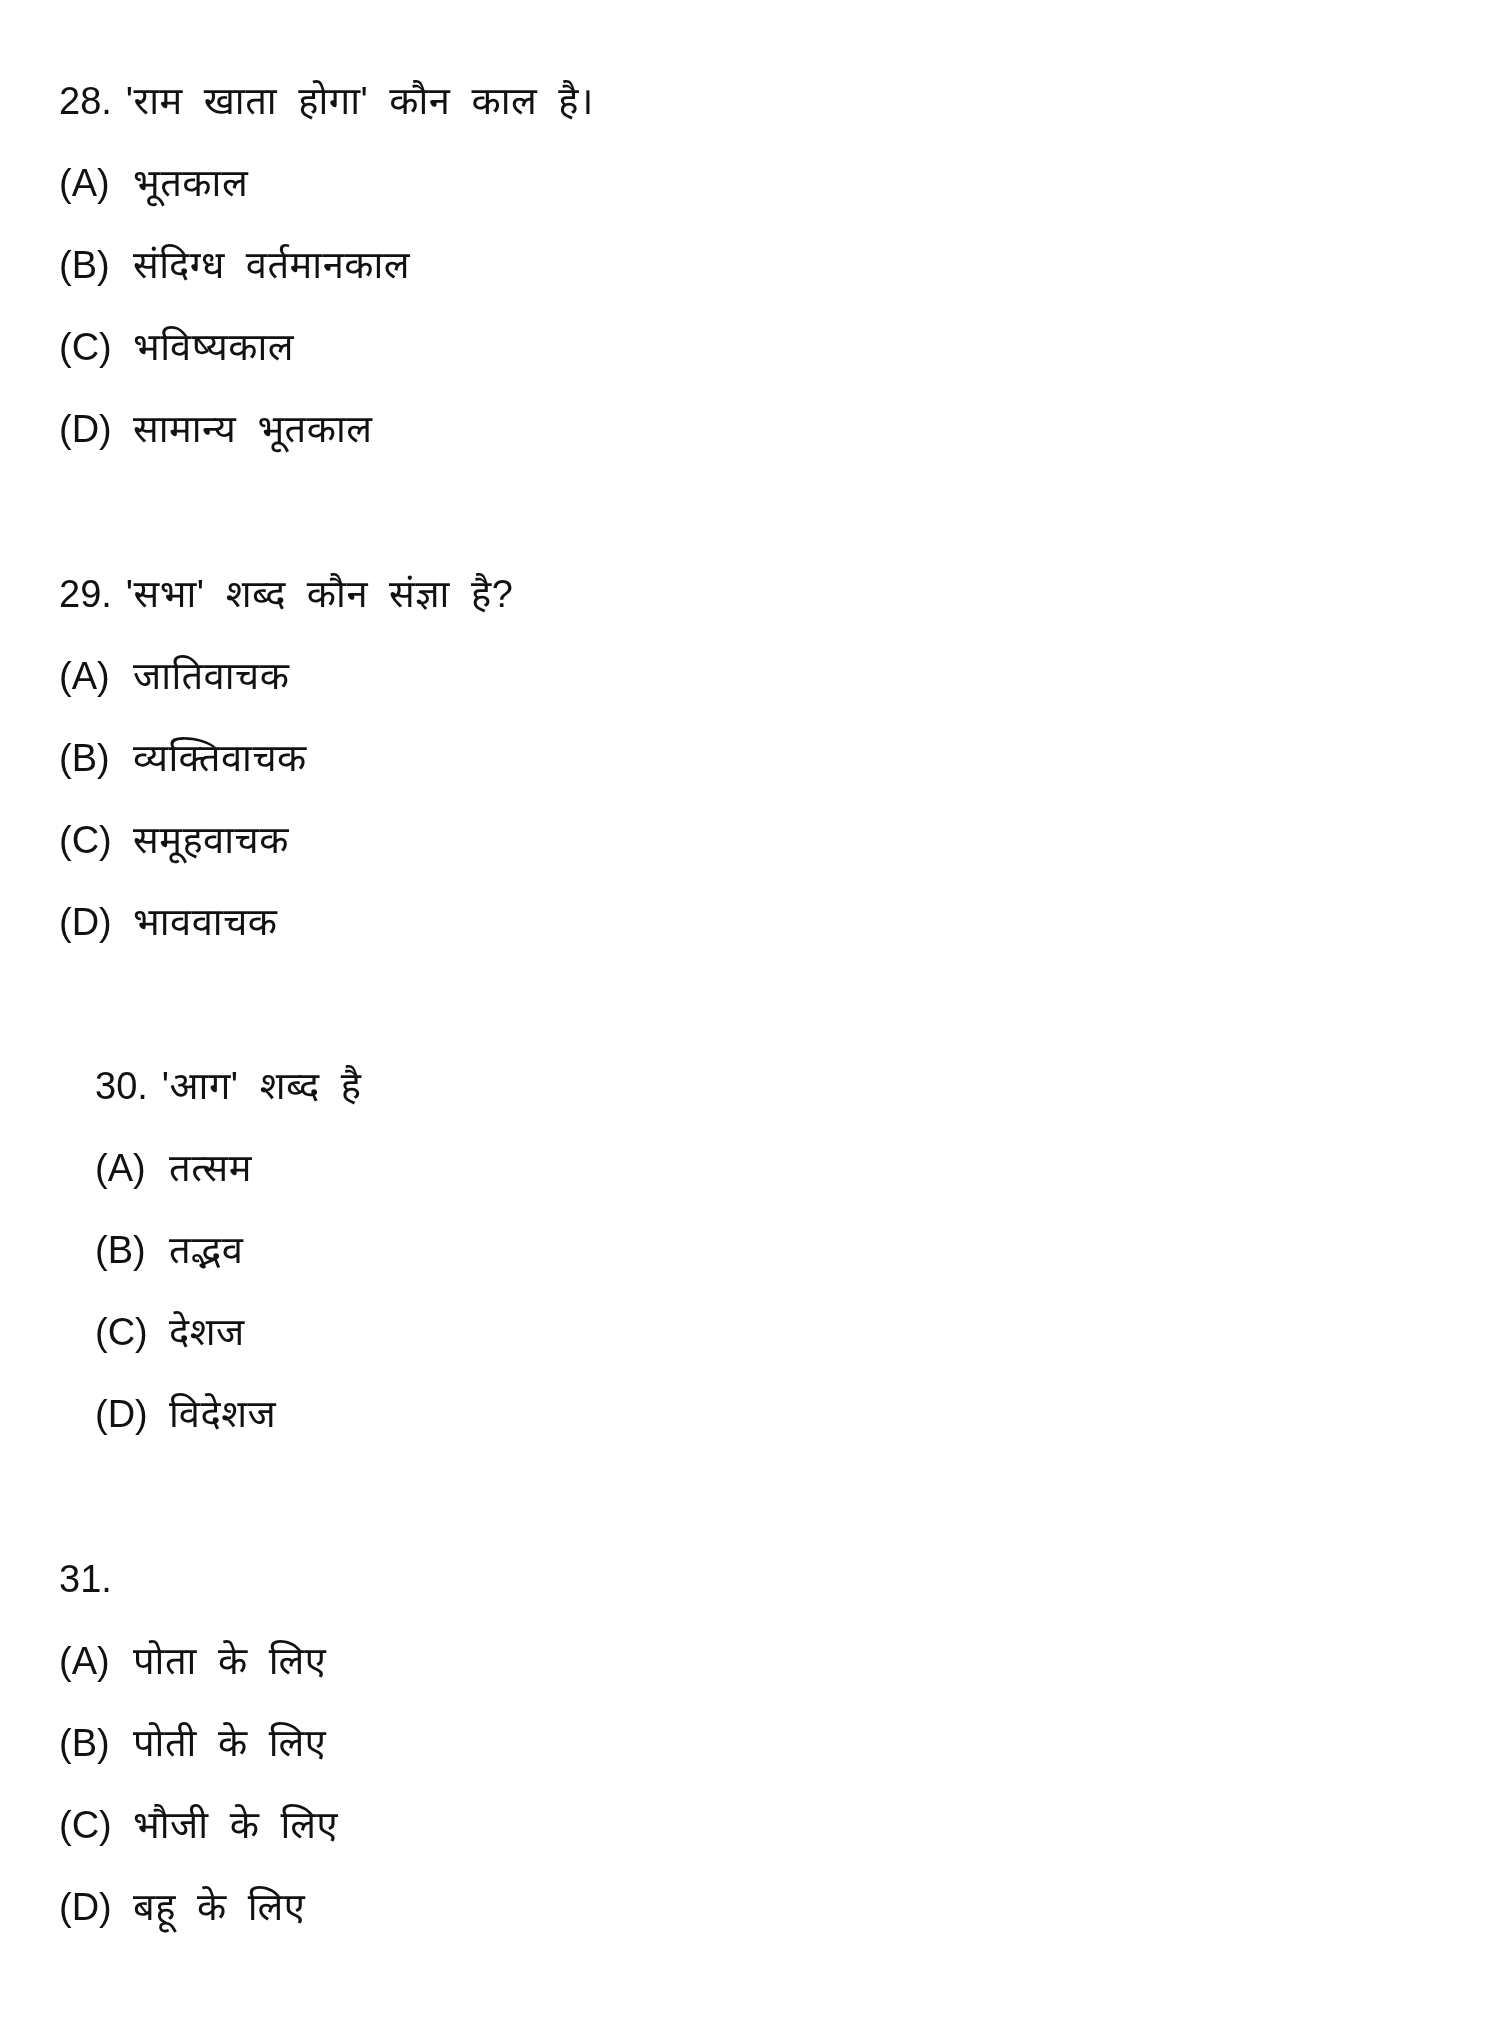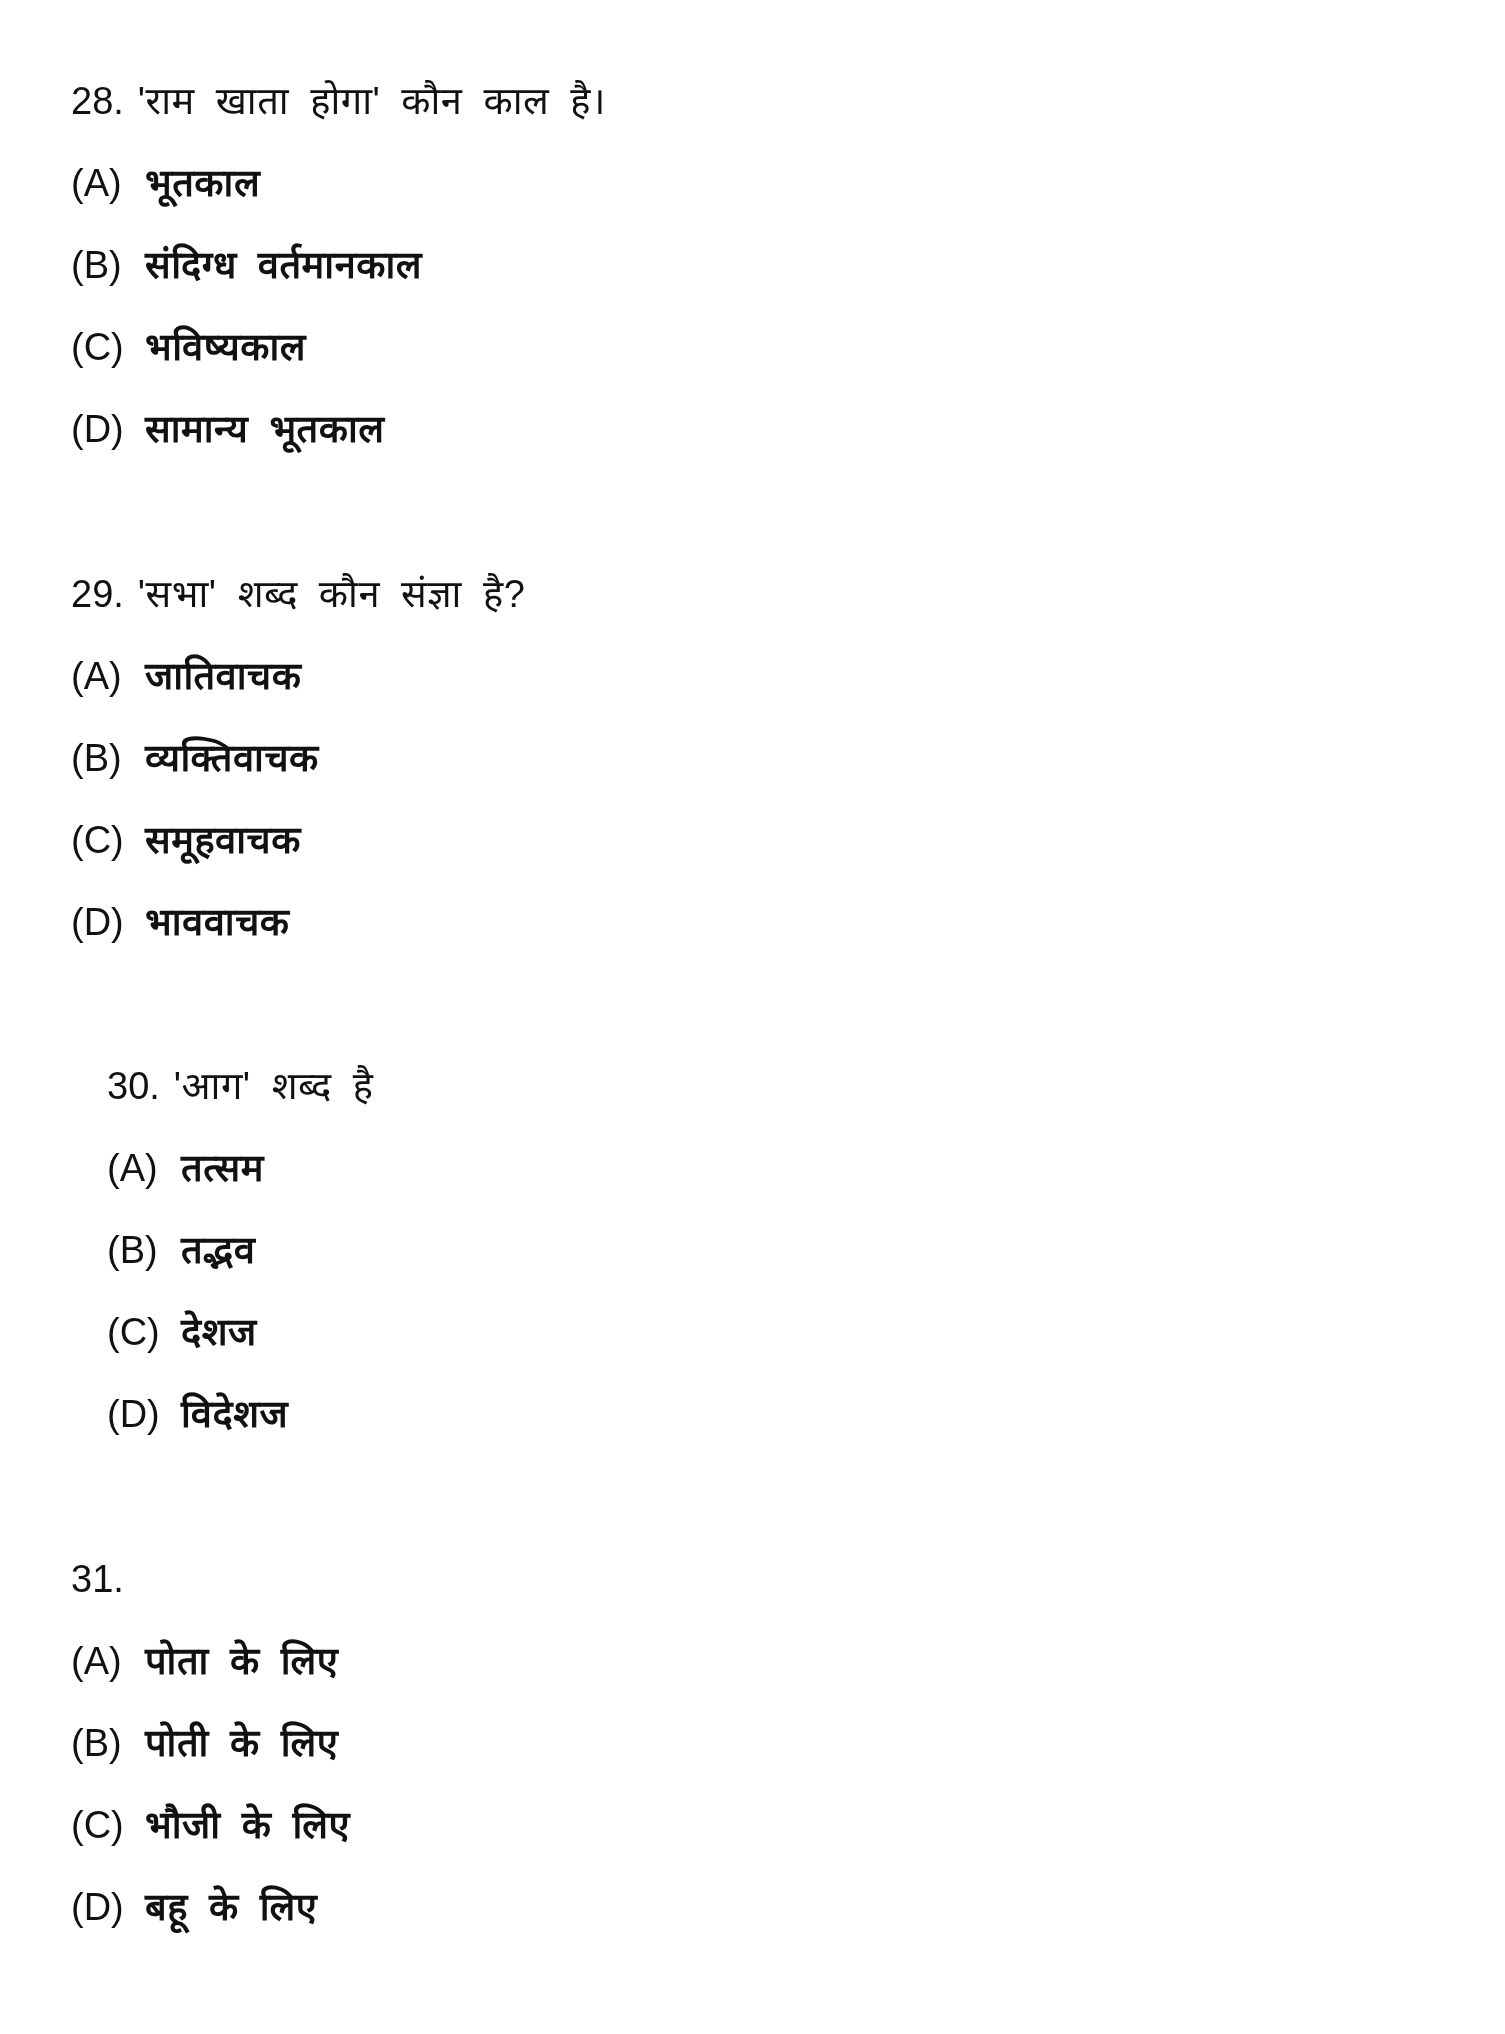--- a/index.html
+++ b/index.html
@@ -10,21 +10,21 @@
   body {
     width: 1505px;
     height: 2034px;
     position: relative;
     overflow: hidden;
     font-family: "Liberation Sans", "DejaVu Sans", sans-serif;
     color: #111111;
   }
   .page {
     position: absolute;
-    left: 15px;
+    left: 3px;
     top: 0;
     width: 1454px;
     height: 2034px;
   }
   .question-block {
     position: absolute;
     left: 56px;
     width: 1400px;
   }
   .line {
@@ -43,21 +43,20 @@
     word-spacing: 10px;
     letter-spacing: 0.5px;
   }
   .opt-label {
     display: inline-block;
     width: 74px;
   }
   .opt-text {
     word-spacing: 10px;
     letter-spacing: 0.5px;
-    font-weight: bold;
   }
 </style>
 </head>
 <body>
 
 <div class="page">
 
   <div class="question-block" style="top:60px;">
     <div class="line">
       <span class="qnum">28.</span>

